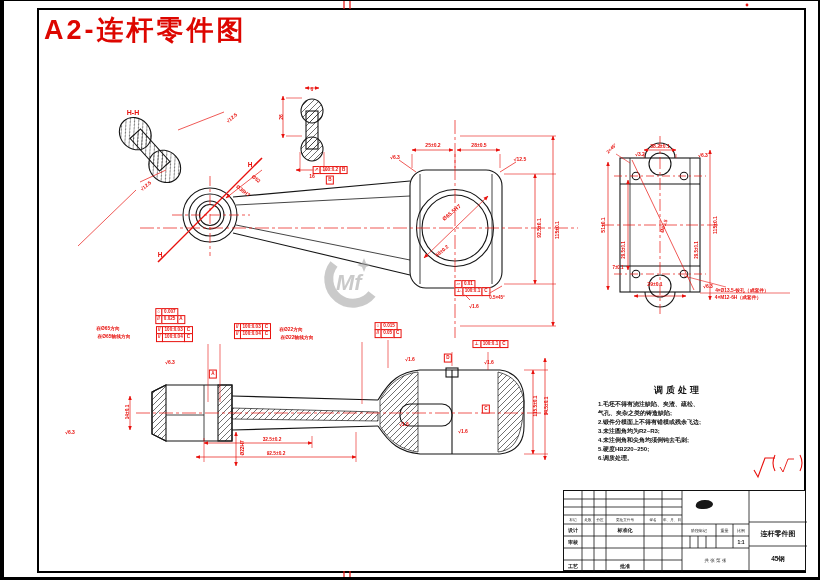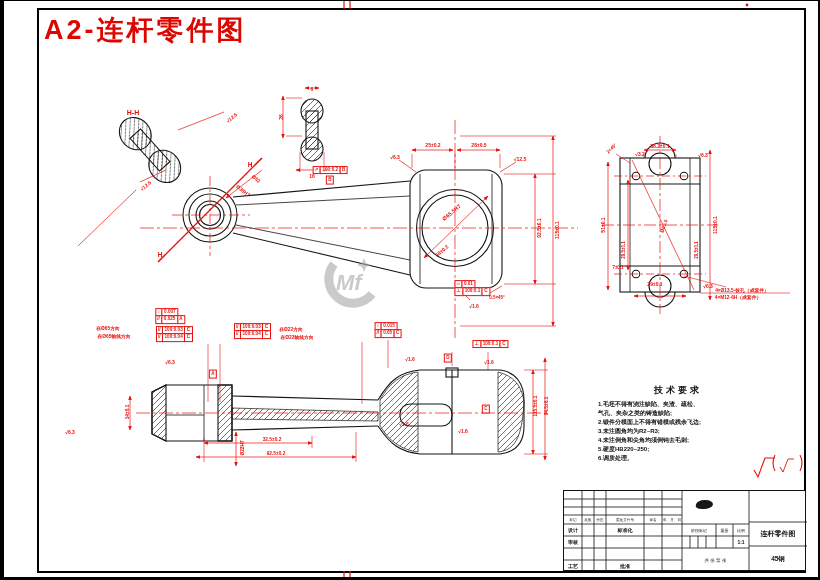--- a/index.html
+++ b/index.html
@@ -193,21 +193,21 @@
     <svg width="62" height="58">
       <path d="M16 10 A24 24 0 1 0 54 40" stroke="#a8a8a8" stroke-width="9" fill="none"></path>
       <path d="M46 4 l2 5 5 2 -5 2 -2 5 -2 -5 -5 -2 5 -2 z" fill="#a8a8a8"></path>
       <text x="18" y="36" font-size="22" font-weight="bold" font-style="italic" fill="#a8a8a8" font-family="Liberation Sans, sans-serif">Mf</text>
     </svg>
     <div>
     </div>
   </div>
 
   <div class="tech">
-    <div class="tech-title">技术要求</div>
+    <div class="tech-title">调质处理</div>
     <div id="tech-lines">
         <div class="tech-line">1.毛坯不得有浇注缺陷、夹渣、疏松、</div>
         <div class="tech-line">气孔、夹杂之类的铸造缺陷;</div>
         <div class="tech-line">2.锻件分模面上不得有错模或残余飞边;</div>
         <div class="tech-line">3.未注圆角均为R2~R3;</div>
         <div class="tech-line">4.未注倒角和尖角均须倒钝去毛刺;</div>
         <div class="tech-line">5.硬度HB220~250;</div>
         <div class="tech-line">6.调质处理。</div>
       </div>
   </div>

